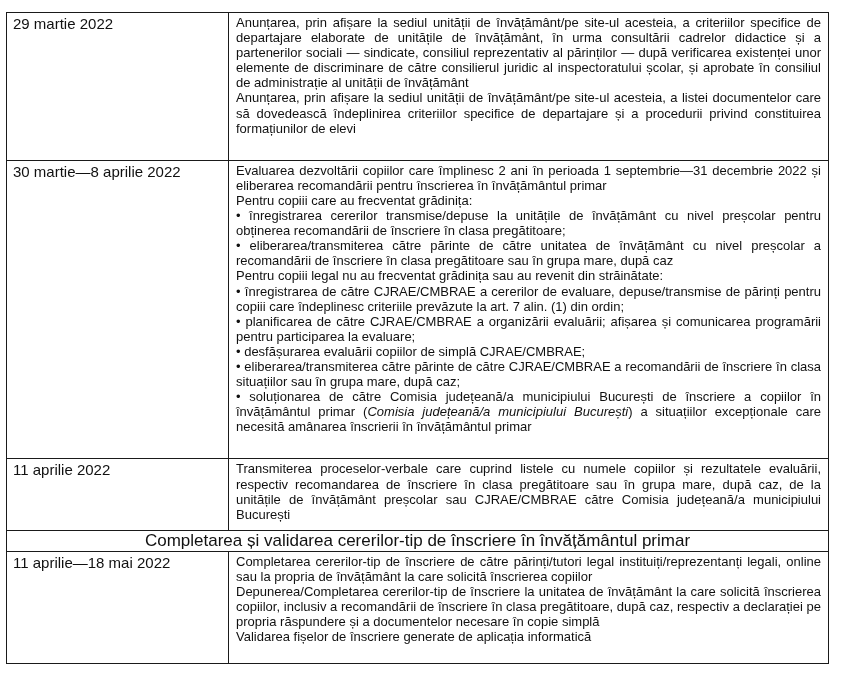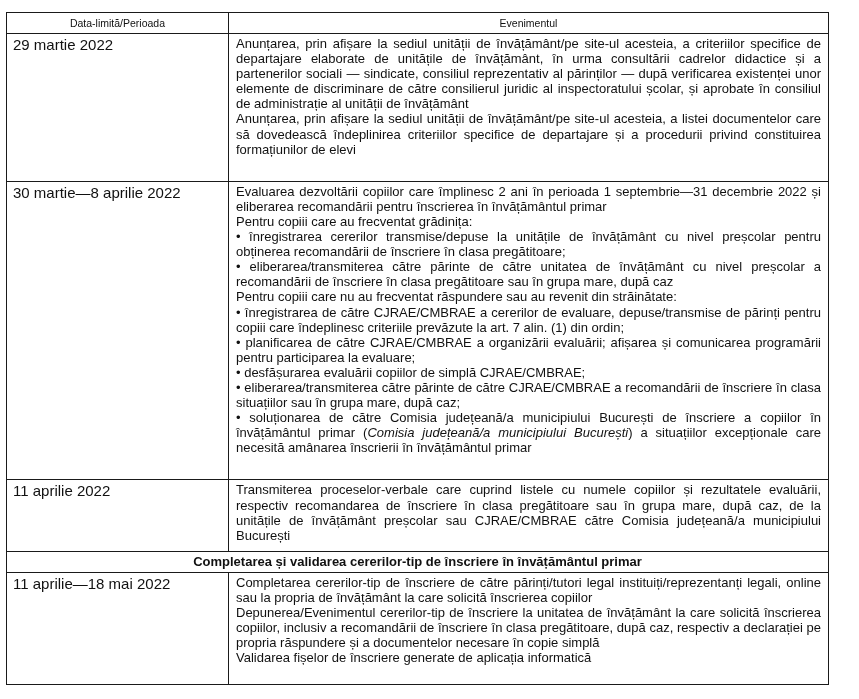--- a/index.html
+++ b/index.html
@@ -4,58 +4,54 @@
 <style>
   html, body { margin:0; padding:0; background:#ffffff; }
   body { width:859px; height:699px; overflow:hidden; position:relative; font-family:"Liberation Sans", sans-serif; color:#111; }
   .tbl { position:absolute; left:6px; top:12px; width:822px; border-collapse:collapse; table-layout:fixed; }
   .tbl td, .tbl th { border:1.4px solid #1a1a1a; vertical-align:top; padding:0; }
   .col1 { width:222px; }
   .col2 { width:600px; }
   th.h { font-weight:normal; font-size:10.5px; text-align:center; height:20px; line-height:20px; }
   td.date { font-size:15px; padding:3px 6px; line-height:15px; }
   td.ev { font-size:13px; padding:2px 7px 2px 7px; line-height:15.1px; text-align:justify; }
-  td.sec { font-size:13px; font-weight:bold; text-align:center; height:20px; line-height:20px; }
+  td.sec { font-size:17px; font-weight:normal; text-align:center; height:20px; line-height:20px; }
   .line { display:block; }
   .gap2 { display:block; height:22px; }
   .gap3 { display:block; height:6px; }
   .gap4 { display:block; height:17px; }
   em { }
 </style>
 </head>
 <body>
 
 <table class="tbl">
   <colgroup>
       <col class="col1">
       <col class="col2">
     </colgroup>
   <tbody>
-      <tr>
-    <th class="h">Data-limită/Perioada</th>
-    <th class="h">Evenimentul</th>
-  </tr>
 
   <tr>
     <td class="date">29 martie 2022</td>
     <td class="ev">
       <span class="line">Anunțarea, prin afișare la sediul unității de învățământ/pe site-ul acesteia, a criteriilor specifice de departajare elaborate de unitățile de învățământ, în urma consultării cadrelor didactice și a partenerilor sociali — sindicate, consiliul reprezentativ al părinților — după verificarea existenței unor elemente de discriminare de către consilierul juridic al inspectoratului școlar, și aprobate în consiliul de administrație al unității de învățământ</span>
       <span class="line">Anunțarea, prin afișare la sediul unității de învățământ/pe site-ul acesteia, a listei documentelor care să dovedească îndeplinirea criteriilor specifice de departajare și a procedurii privind constituirea formațiunilor de elevi</span>
       <span class="gap2"></span>
     </td>
   </tr>
 
   <tr>
     <td class="date">30 martie—8 aprilie 2022</td>
     <td class="ev">
       <span class="line">Evaluarea dezvoltării copiilor care împlinesc 2 ani în perioada 1 septembrie—31 decembrie 2022 și eliberarea recomandării pentru înscrierea în învățământul primar</span>
       <span class="line">Pentru copiii care au frecventat grădinița:</span>
       <span class="line">• înregistrarea cererilor transmise/depuse la unitățile de învățământ cu nivel preșcolar pentru obținerea recomandării de înscriere în clasa pregătitoare;</span>
       <span class="line">• eliberarea/transmiterea către părinte de către unitatea de învățământ cu nivel preșcolar a recomandării de înscriere în clasa pregătitoare sau în grupa mare, după caz</span>
-      <span class="line">Pentru copiii care nu au frecventat răspundere sau au revenit din străinătate:</span>
+      <span class="line">Pentru copiii legal nu au frecventat grădinița sau au revenit din străinătate:</span>
       <span class="line">• înregistrarea de către CJRAE/CMBRAE a cererilor de evaluare, depuse/transmise de părinți pentru copiii care îndeplinesc criteriile prevăzute la art. 7 alin. (1) din ordin;</span>
       <span class="line">• planificarea de către CJRAE/CMBRAE a organizării evaluării; afișarea și comunicarea programării pentru participarea la evaluare;</span>
       <span class="line">• desfășurarea evaluării copiilor de simplă CJRAE/CMBRAE;</span>
       <span class="line">• eliberarea/transmiterea către părinte de către CJRAE/CMBRAE a recomandării de înscriere în clasa situațiilor sau în grupa mare, după caz;</span>
       <span class="line"><span>• soluționarea de către Comisia județeană/a municipiului București de înscriere a copiilor în învățământul primar (</span><em>Comisia județeană/a municipiului București</em><span>) a situațiilor excepționale care necesită amânarea înscrierii în învățământul primar</span></span>
       <span class="gap2"></span>
     </td>
   </tr>
 
   <tr>
@@ -67,19 +63,19 @@
   </tr>
 
   <tr>
     <td class="sec" colspan="2">Completarea și validarea cererilor-tip de înscriere în învățământul primar</td>
   </tr>
 
   <tr>
     <td class="date">11 aprilie—18 mai 2022</td>
     <td class="ev">
       <span class="line">Completarea cererilor-tip de înscriere de către părinți/tutori legal instituiți/reprezentanți legali, online sau la propria de învățământ la care solicită înscrierea copiilor</span>
-      <span class="line">Depunerea/Evenimentul cererilor-tip de înscriere la unitatea de învățământ la care solicită înscrierea copiilor, inclusiv a recomandării de înscriere în clasa pregătitoare, după caz, respectiv a declarației pe propria răspundere și a documentelor necesare în copie simplă</span>
+      <span class="line">Depunerea/Completarea cererilor-tip de înscriere la unitatea de învățământ la care solicită înscrierea copiilor, inclusiv a recomandării de înscriere în clasa pregătitoare, după caz, respectiv a declarației pe propria răspundere și a documentelor necesare în copie simplă</span>
       <span class="line">Validarea fișelor de înscriere generate de aplicația informatică</span>
       <span class="gap4"></span>
     </td>
   </tr>
 </tbody>
   </table>
 
 </body></html>

